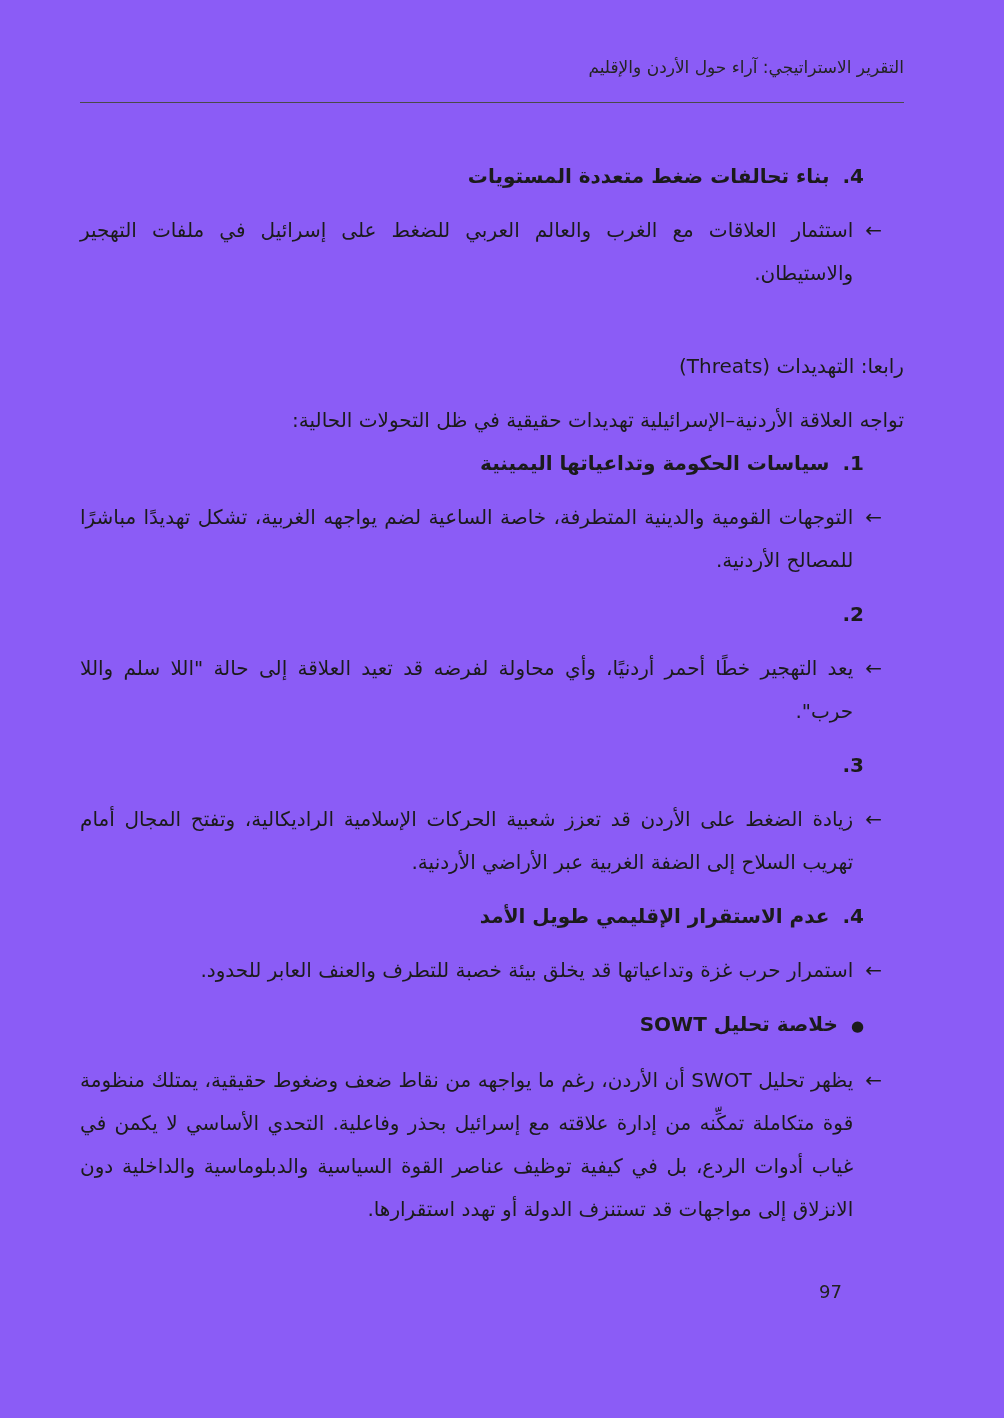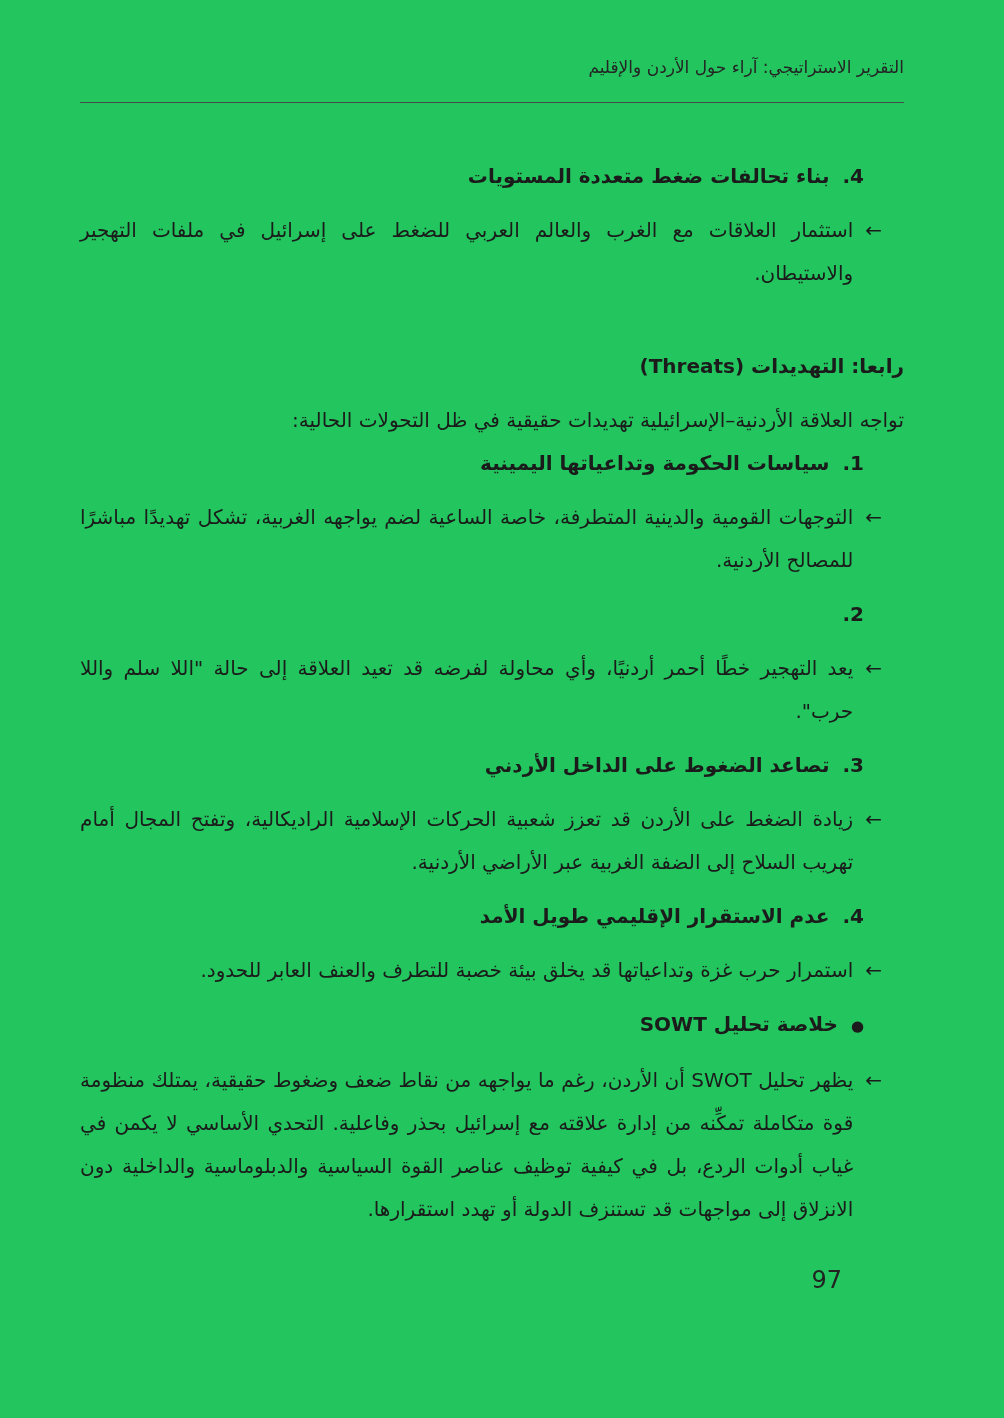--- a/index.html
+++ b/index.html
@@ -7,46 +7,46 @@
     width:1004px; height:1418px; overflow:hidden;
     font-family:"DejaVu Sans","Liberation Sans",sans-serif;
     color:#1b1b1b;
   }
   .page {
     position:relative;
     width:1004px; height:1418px;
     box-sizing:border-box;
     padding:56px 100px 0 80px;
     direction:rtl;
-    background:#22c55e;
+    background:#8b5cf6;
   }
   .page-header { padding-bottom:24px; border-bottom:1.5px solid #4a4a4a; }
   .header-title { font-size:17px; line-height:22px; text-align:right; color:#242424; }
 
   .content { padding-top:52px; font-size:20px; line-height:43px; }
   .block { margin:0 0 11px 0; }
 
   .num-heading, .bullet-heading {
     display:flex; gap:13px; padding-right:40px;
     font-weight:700; align-items:baseline;
   }
   .bullet { font-size:15px; flex:0 0 auto; }
   .num { flex:0 0 auto; }
 
-  .section-heading { font-weight:700; margin-top:50px; }
+  .section-heading { font-weight:400; margin-top:50px; }
 
   .arrow-para { display:flex; gap:12px; padding-right:22px; }
   .arrow { flex:0 0 auto; }
 
   .ptext { margin:0; flex:1; min-width:0; text-align:justify; }
   .intro { }
 
   .page-number {
-    position:absolute; right:162px; bottom:124px;
-    font-size:24px; color:#222222; direction:ltr;
+    position:absolute; right:162px; bottom:116px;
+    font-size:18px; color:#222222; direction:ltr;
   }
 </style>
 </head>
 <body>
 
 <div class="page">
 
   <header class="page-header">
     <div class="header-title">التقرير الاستراتيجي: آراء حول الأردن والإقليم</div>
   </header>
@@ -81,21 +81,20 @@
       <span class="num">2.</span>
     </div>
 
     <div class="block arrow-para">
       <span class="arrow">←</span>
       <p class="ptext">يعد التهجير خطًا أحمر أردنيًا، وأي محاولة لفرضه قد تعيد العلاقة إلى حالة "اللا سلم واللا حرب".</p>
     </div>
 
     <div class="block num-heading">
       <span class="num">3.</span>
-      <span class="htext">تصاعد الضغوط على الداخل الأردني</span>
     </div>
 
     <div class="block arrow-para">
       <span class="arrow">←</span>
       <p class="ptext">زيادة الضغط على الأردن قد تعزز شعبية الحركات الإسلامية الراديكالية، وتفتح المجال أمام تهريب السلاح إلى الضفة الغربية عبر الأراضي الأردنية.</p>
     </div>
 
     <div class="block num-heading">
       <span class="num">4.</span>
       <span class="htext">عدم الاستقرار الإقليمي طويل الأمد</span>

